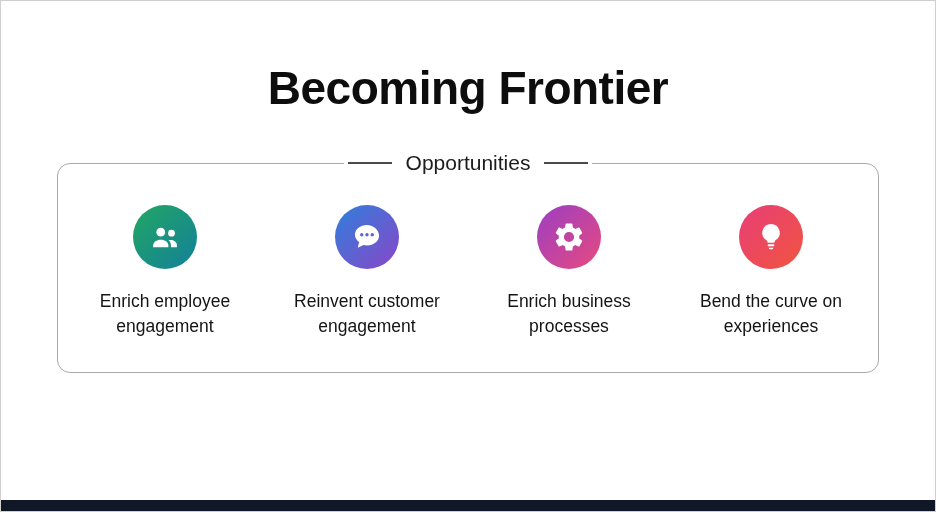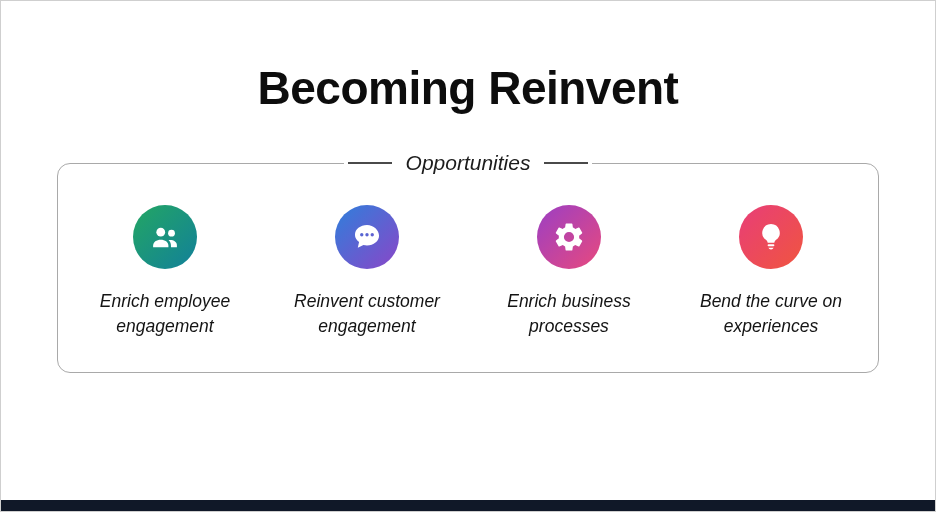--- a/index.html
+++ b/index.html
@@ -25,21 +25,20 @@
     color: #0d0d0d;
   }
 
   .opps-panel {
     width: 822px;
     height: 222px;
     margin: 36px auto 0 auto;
     border: 1.5px solid #a9a9a9;
     border-radius: 13px;
     padding: 0;
-    font-style: italic;
   }
 
   .opps-legend {
     display: flex;
     align-items: center;
     gap: 14px;
     margin: 0 auto;
     padding: 0 4px;
     font-size: 21px;
     color: #1c1c1c;
@@ -98,21 +97,21 @@
     bottom: 0;
     height: 11px;
     background: #101828;
   }
 </style>
 </head>
 <body>
 
 <div class="slide">
 
-  <h1 class="page-title">Becoming Reinvent</h1>
+  <h1 class="page-title">Becoming Frontier</h1>
 
   <fieldset class="opps-panel">
     <legend class="opps-legend">
       <span>Opportunities</span>
     </legend>
 
     <div class="opps-grid">
 
       <div class="opp-item">
         <div class="opp-circle grad-teal">

